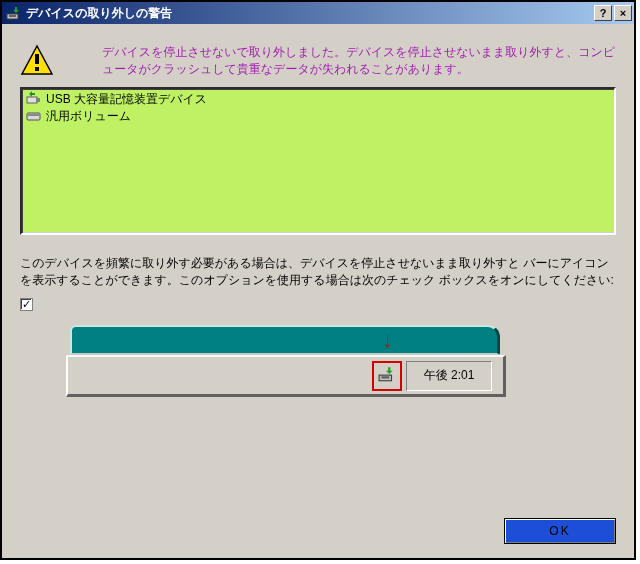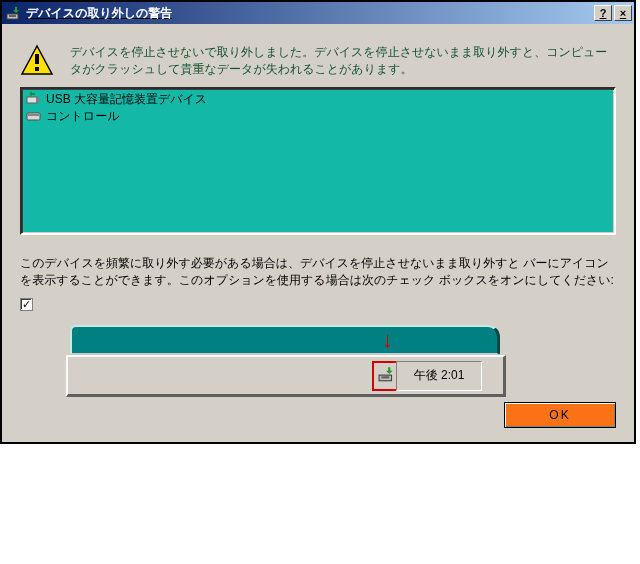--- a/index.html
+++ b/index.html
@@ -4,26 +4,25 @@
 <style>
   html, body {
     margin: 0;
     padding: 0;
     font-family: "MS UI Gothic", "Tahoma", sans-serif;
     font-size: 12px;
     background: #fff;
   }
   .outer {
     width: 636px;
-    height: 444px;
+    height: 560px;
     border: 2px solid #000;
     box-sizing: border-box;
     background: #d4d0c8;
     position: relative;
-    text-decoration: underline;
   }
   
   .titlebar {
     height: 22px;
     background: linear-gradient(to right, #0a246a, #a6caf0);
     color: #fff;
     display: flex;
     align-items: center;
     padding: 0 2px 0 4px;
     font-weight: bold;
@@ -59,31 +58,32 @@
     align-items: flex-start;
     padding: 16px 14px 6px 14px;
   }
   .warn-icon {
     width: 34px; height: 34px;
     flex: none;
     margin-right: 16px;
   }
   .msgrow .text {
     line-height: 1.45;
-    color: #14532d;
+    color: #a21caf;
+    margin-left: 32px;
   }
   .instr {
     padding: 6px 14px 4px 14px;
     line-height: 1.45;
   }
   
   .listbox {
     margin: 2px 14px 0 14px;
     height: 148px;
-    background: #14b8a6;
+    background: #bef264;
     border: 2px inset #fff;
     border-top-color:#808080;
     border-left-color:#808080;
     border-right-color:#fff;
     border-bottom-color:#fff;
     box-shadow: inset 1px 1px 0 #404040, inset -1px -1px 0 #d4d0c8;
     box-sizing: border-box;
     padding: 2px;
     overflow: hidden;
   }
@@ -164,41 +164,41 @@
     position: absolute;
     left: 306px; top: 36px;
     width: 30px; height: 30px;
     border: 2px solid #d40000;
     box-sizing: border-box;
     display:flex; align-items:center; justify-content:center;
     background: #d4d0c8;
   }
   .clock {
     position: absolute;
-    left: 330px; top: 36px;
+    left: 340px; top: 36px;
     width: 86px; height: 30px;
     border: 1px solid #808080;
     border-top-color:#808080;
     border-left-color:#808080;
     border-right-color:#fff;
     border-bottom-color:#fff;
     box-sizing: border-box;
     display:flex; align-items:center; justify-content:center;
     background: #d4d0c8;
     color:#000;
   }
   
   .btnrow {
     position: absolute;
     right: 14px; bottom: 10px;
   }
   .okbtn {
     width: 112px; height: 26px;
     border: 1px solid #000;
-    background:#f97316;
+    background:#1d4ed8;
     box-sizing: border-box;
     display:flex; align-items:center; justify-content:center;
     box-shadow: inset 1px 1px 0 #fff, inset -1px -1px 0 #808080;
     letter-spacing: 2px;
   }
 </style>
 </head>
 <body>
 
 <div class="outer">
@@ -243,21 +243,21 @@
         </span>
         <span class="ltext">USB 大容量記憶装置デバイス</span>
       </div>
       <div class="lrow">
         <span class="licon">
           <svg width="16" height="16" viewBox="0 0 16 16">
             <rect x="1" y="5" width="13" height="7" rx="1" fill="#d8d8d8" stroke="#505050"></rect>
             <rect x="2" y="6" width="11" height="2" fill="#888"></rect>
           </svg>
         </span>
-        <span class="ltext">コントロール</span>
+        <span class="ltext">汎用ボリューム</span>
       </div>
     </div>
 
     <div class="note">このデバイスを頻繁に取り外す必要がある場合は、デバイスを停止させないまま取り外すと バーにアイコンを表示することができます。このオプションを使用する場合は次のチェック ボックスをオンにしてください:</div>
 
     <div class="chkrow">
       <span class="chkbox">✓</span>
     </div>
 
     <div class="tray-area">

